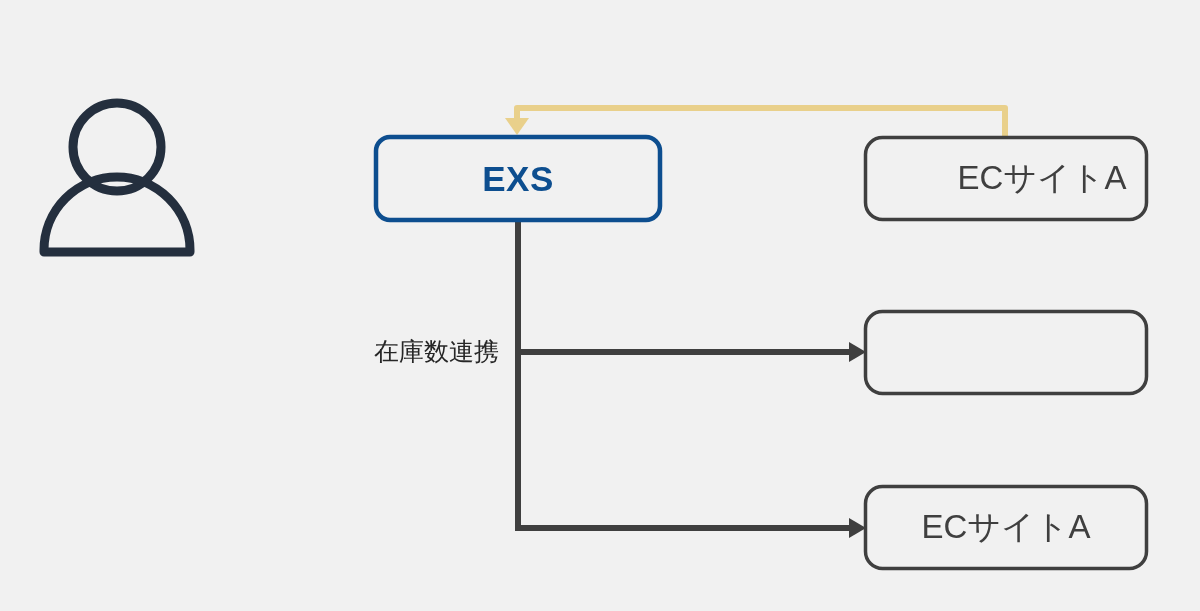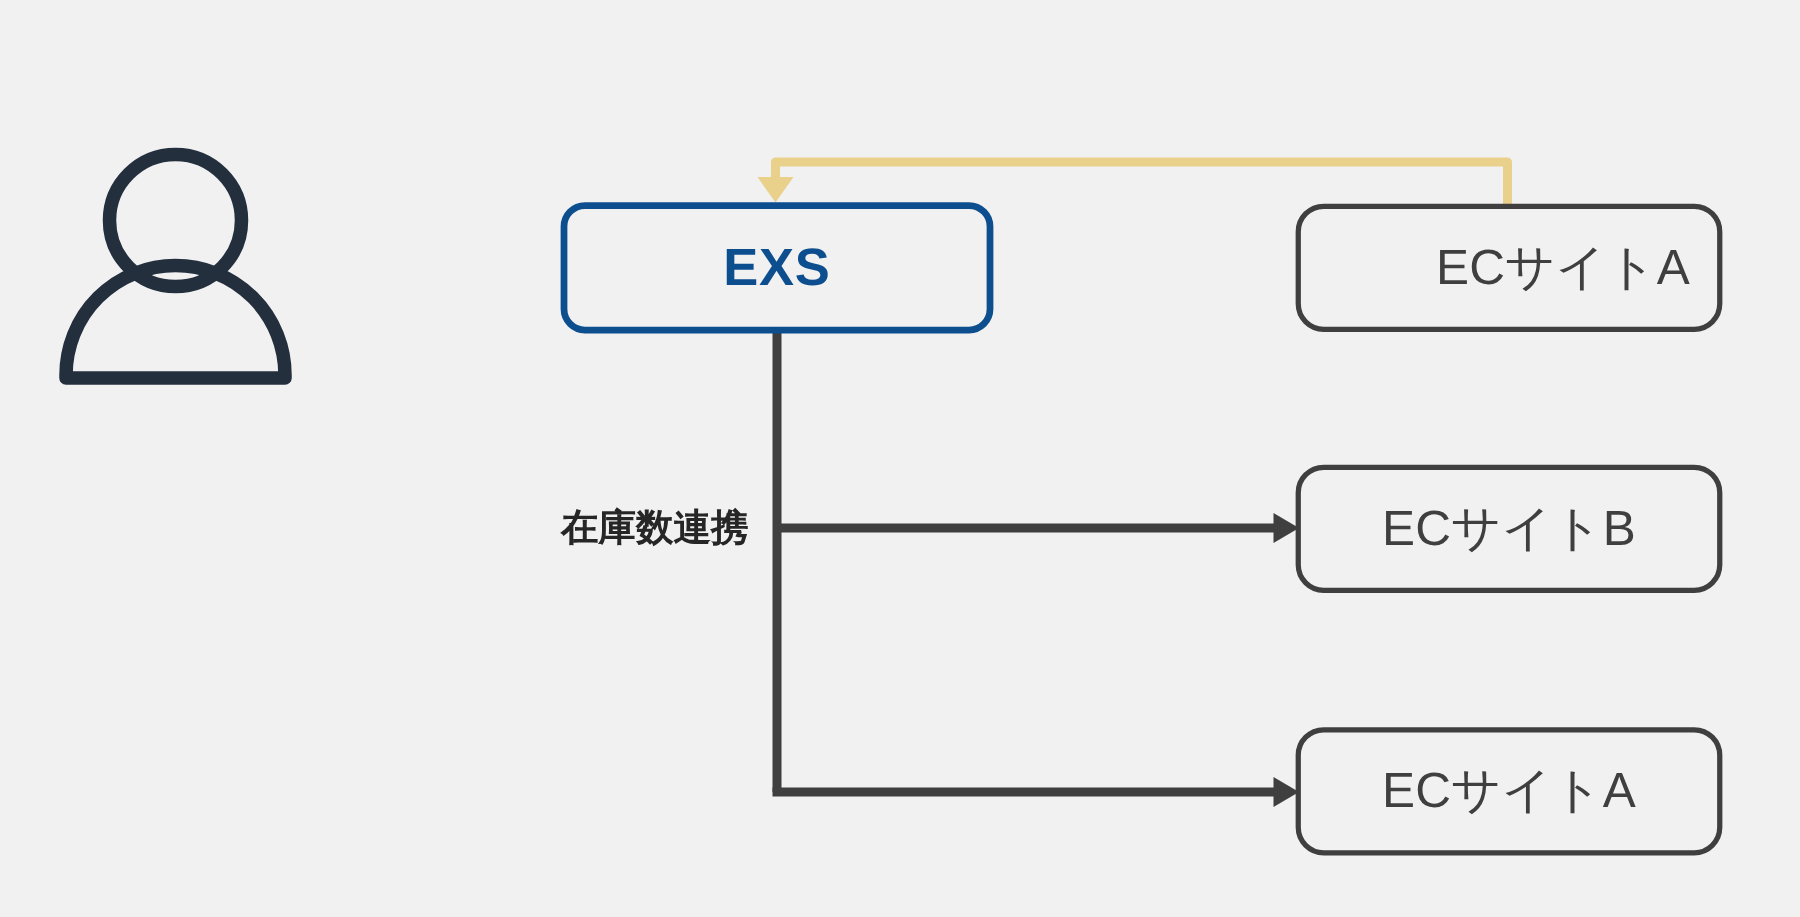--- a/index.html
+++ b/index.html
@@ -73,21 +73,21 @@
     font-size: 27px;
     font-weight: bold;
   }
   .stock-label {
     left: 249px;
     top: 335px;
     width: 250px;
     text-align: right;
     color: #262626;
     font-size: 25px;
-    font-weight: bold;
+    font-weight: normal;
   }
 </style>
 </head>
 <body>
 
 <div id="diagram-root">
 
   <svg id="diagram-canvas" viewBox="0 0 1200 611">
 
     <g>
@@ -112,20 +112,19 @@
 
     <rect x="865.5" y="137.5" width="281" height="82" rx="17" ry="17" fill="#f1f1f1" stroke="#3f3f3f" stroke-width="3.5"></rect>
     <rect x="865.5" y="311.5" width="281" height="82" rx="17" ry="17" fill="#f1f1f1" stroke="#3f3f3f" stroke-width="3.5"></rect>
     <rect x="865.5" y="486.5" width="281" height="82" rx="17" ry="17" fill="#f1f1f1" stroke="#3f3f3f" stroke-width="3.5"></rect>
   </svg>
 
   <div class="node-label exs-label">EXS</div>
 
   <div class="node-label ec-label ec-label-a">ECサイトA</div>
 
-  <div class="node-label ec-label ec-label-b">ECサイトB</div>
 
   <div class="node-label ec-label ec-label-c">ECサイトA</div>
 
 
   <div class="edge-label stock-label">在庫数連携</div>
 
 </div>
 
 </body></html>

